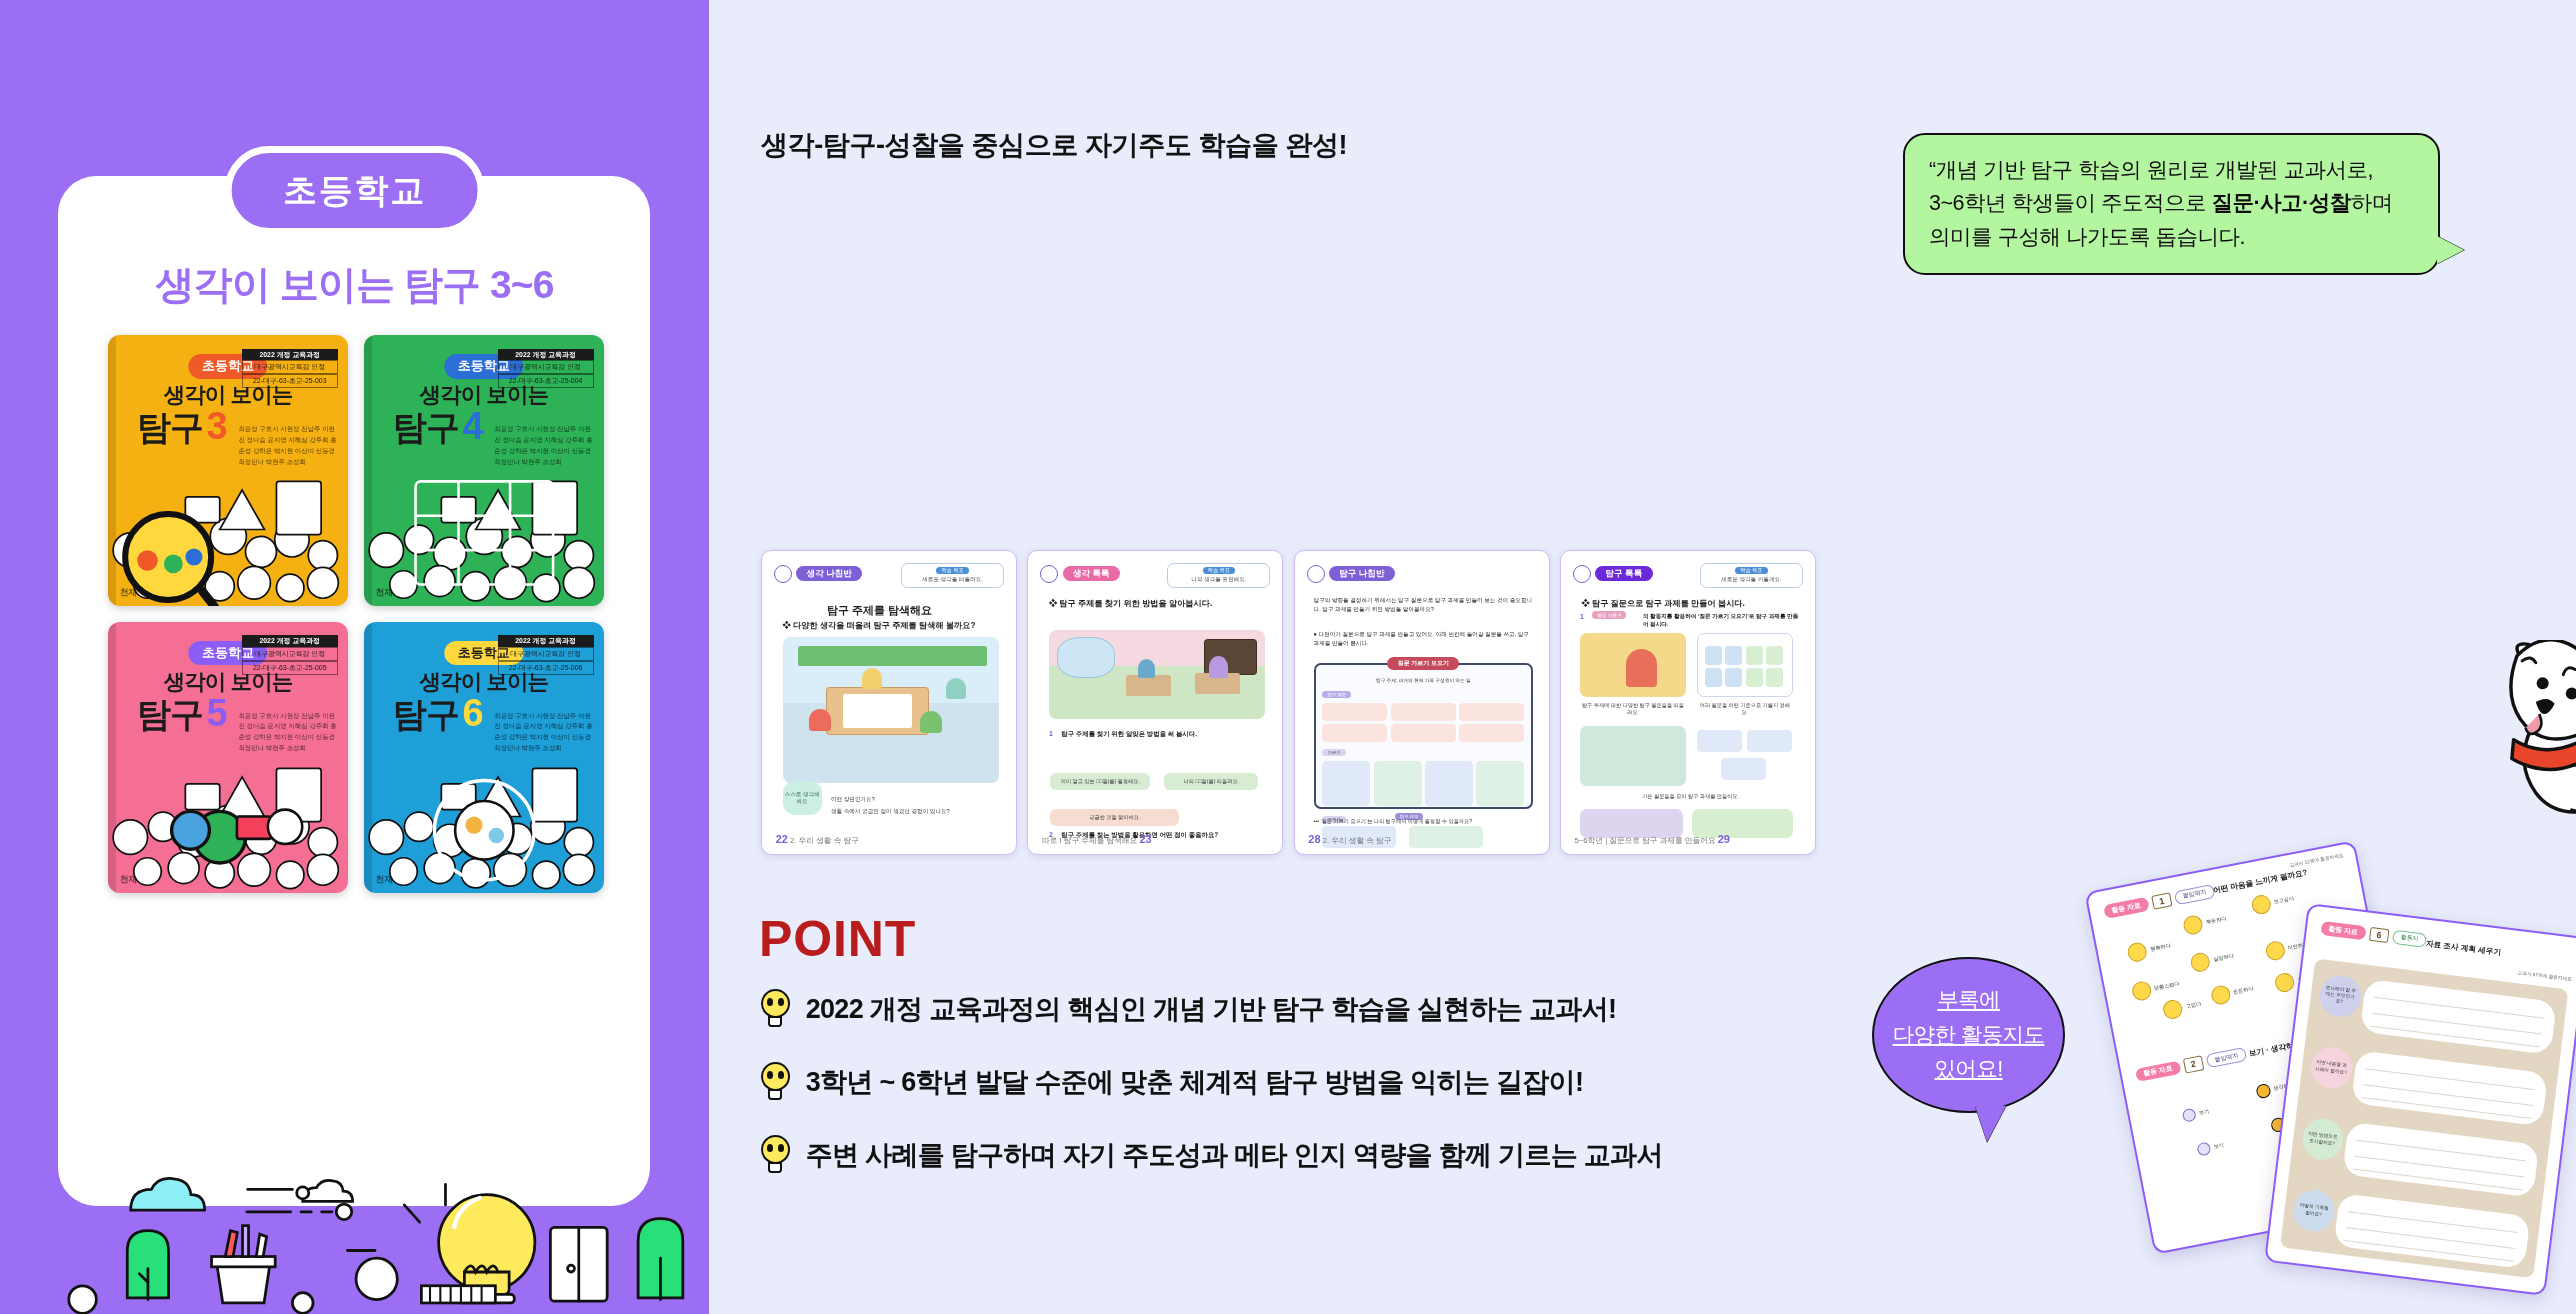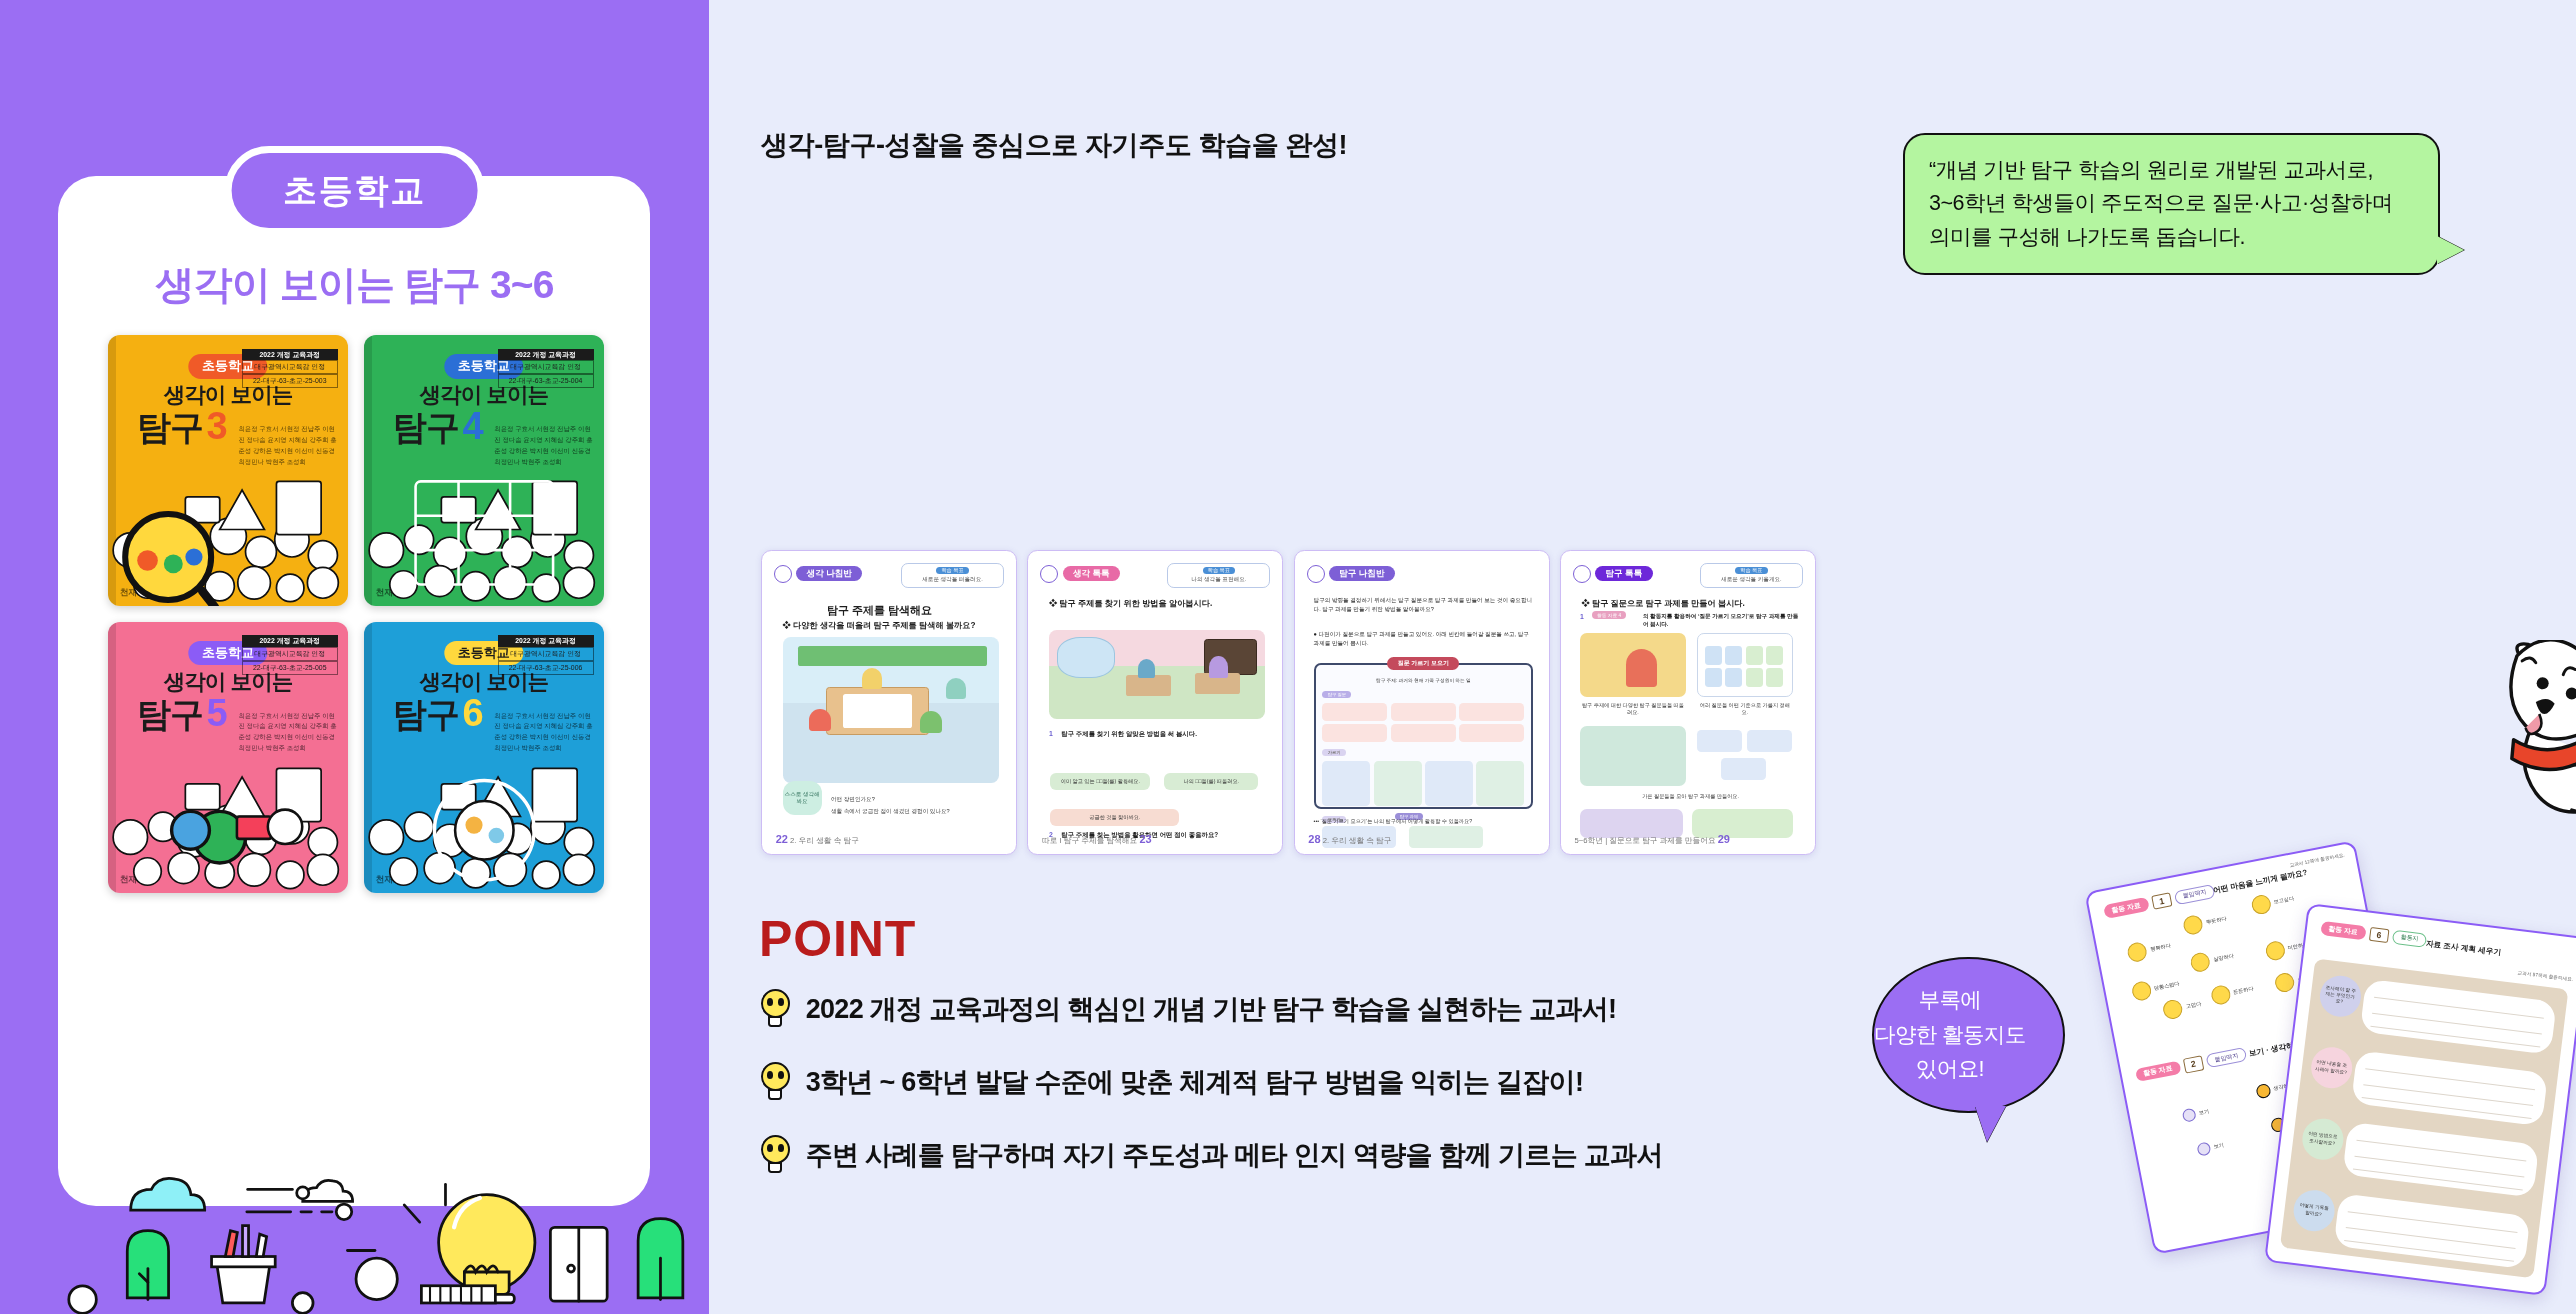--- a/index.html
+++ b/index.html
@@ -88,21 +88,21 @@
     font-size:63px; font-weight:900; color:#050505;
     line-height:1.32; letter-spacing:-1.7px;
   }
 
   
   .bubble-green {
     position:absolute; background:#b4f5a0; border:2.6px solid #111;
     border-radius:22px; padding:19px 24px;
     font-size:21.5px; line-height:1.55; color:#0d0d0d; letter-spacing:-0.5px;
   }
-  .bubble-green b { font-weight:400; }
+  .bubble-green b { font-weight:700; }
   .bub1 { left:1194px; top:133px; width:537px; }
   .bub2 { left:1202px; top:567px; width:369px; }
   .bub-tail {
     position:absolute; width:0; height:0;
   }
   .bub1 .bub-tail {
     right:-26px; top:101px;
     border-top:14.6px solid transparent; border-bottom:14.6px solid transparent;
     border-left:27.5px solid #b4f5a0;
     filter:drop-shadow(1.7px 0 0 #111);
@@ -167,23 +167,24 @@
     background:#fff; border:2.1px solid #111; border-radius:0 0 3.4px 3.4px;
   }
   .bulb-ic .eye { position:absolute; top:9.4px; width:6px; height:7.7px; background:#111; border-radius:50%; }
   .bulb-ic .eye.l { left:7.7px; } .bulb-ic .eye.r { left:19px; }
   .point-txt { font-size:27px; font-weight:700; color:#111; letter-spacing:-0.7px; }
 
   
   .bubble-purple {
     position:absolute; left:1163px; top:957px; width:193px; height:156px;
     background:#9b6ef3; border:2.6px solid #111; border-radius:50%;
-    display:flex; align-items:center; justify-content:flex-start;
+    display:flex; align-items:center; justify-content:center;
     color:#fff; font-size:21.5px; line-height:1.6; text-align:center;
     letter-spacing:-0.6px;
+    text-decoration:underline;
   }
   .bubble-purple .ptail {
     position:absolute; left:101px; bottom:-31px;
     width:0; height:0;
     border-left:12px solid transparent; border-right:19px solid transparent;
     border-top:36px solid #9b6ef3;
     filter:drop-shadow(0 1.7px 0 #111);
   }
 
   

